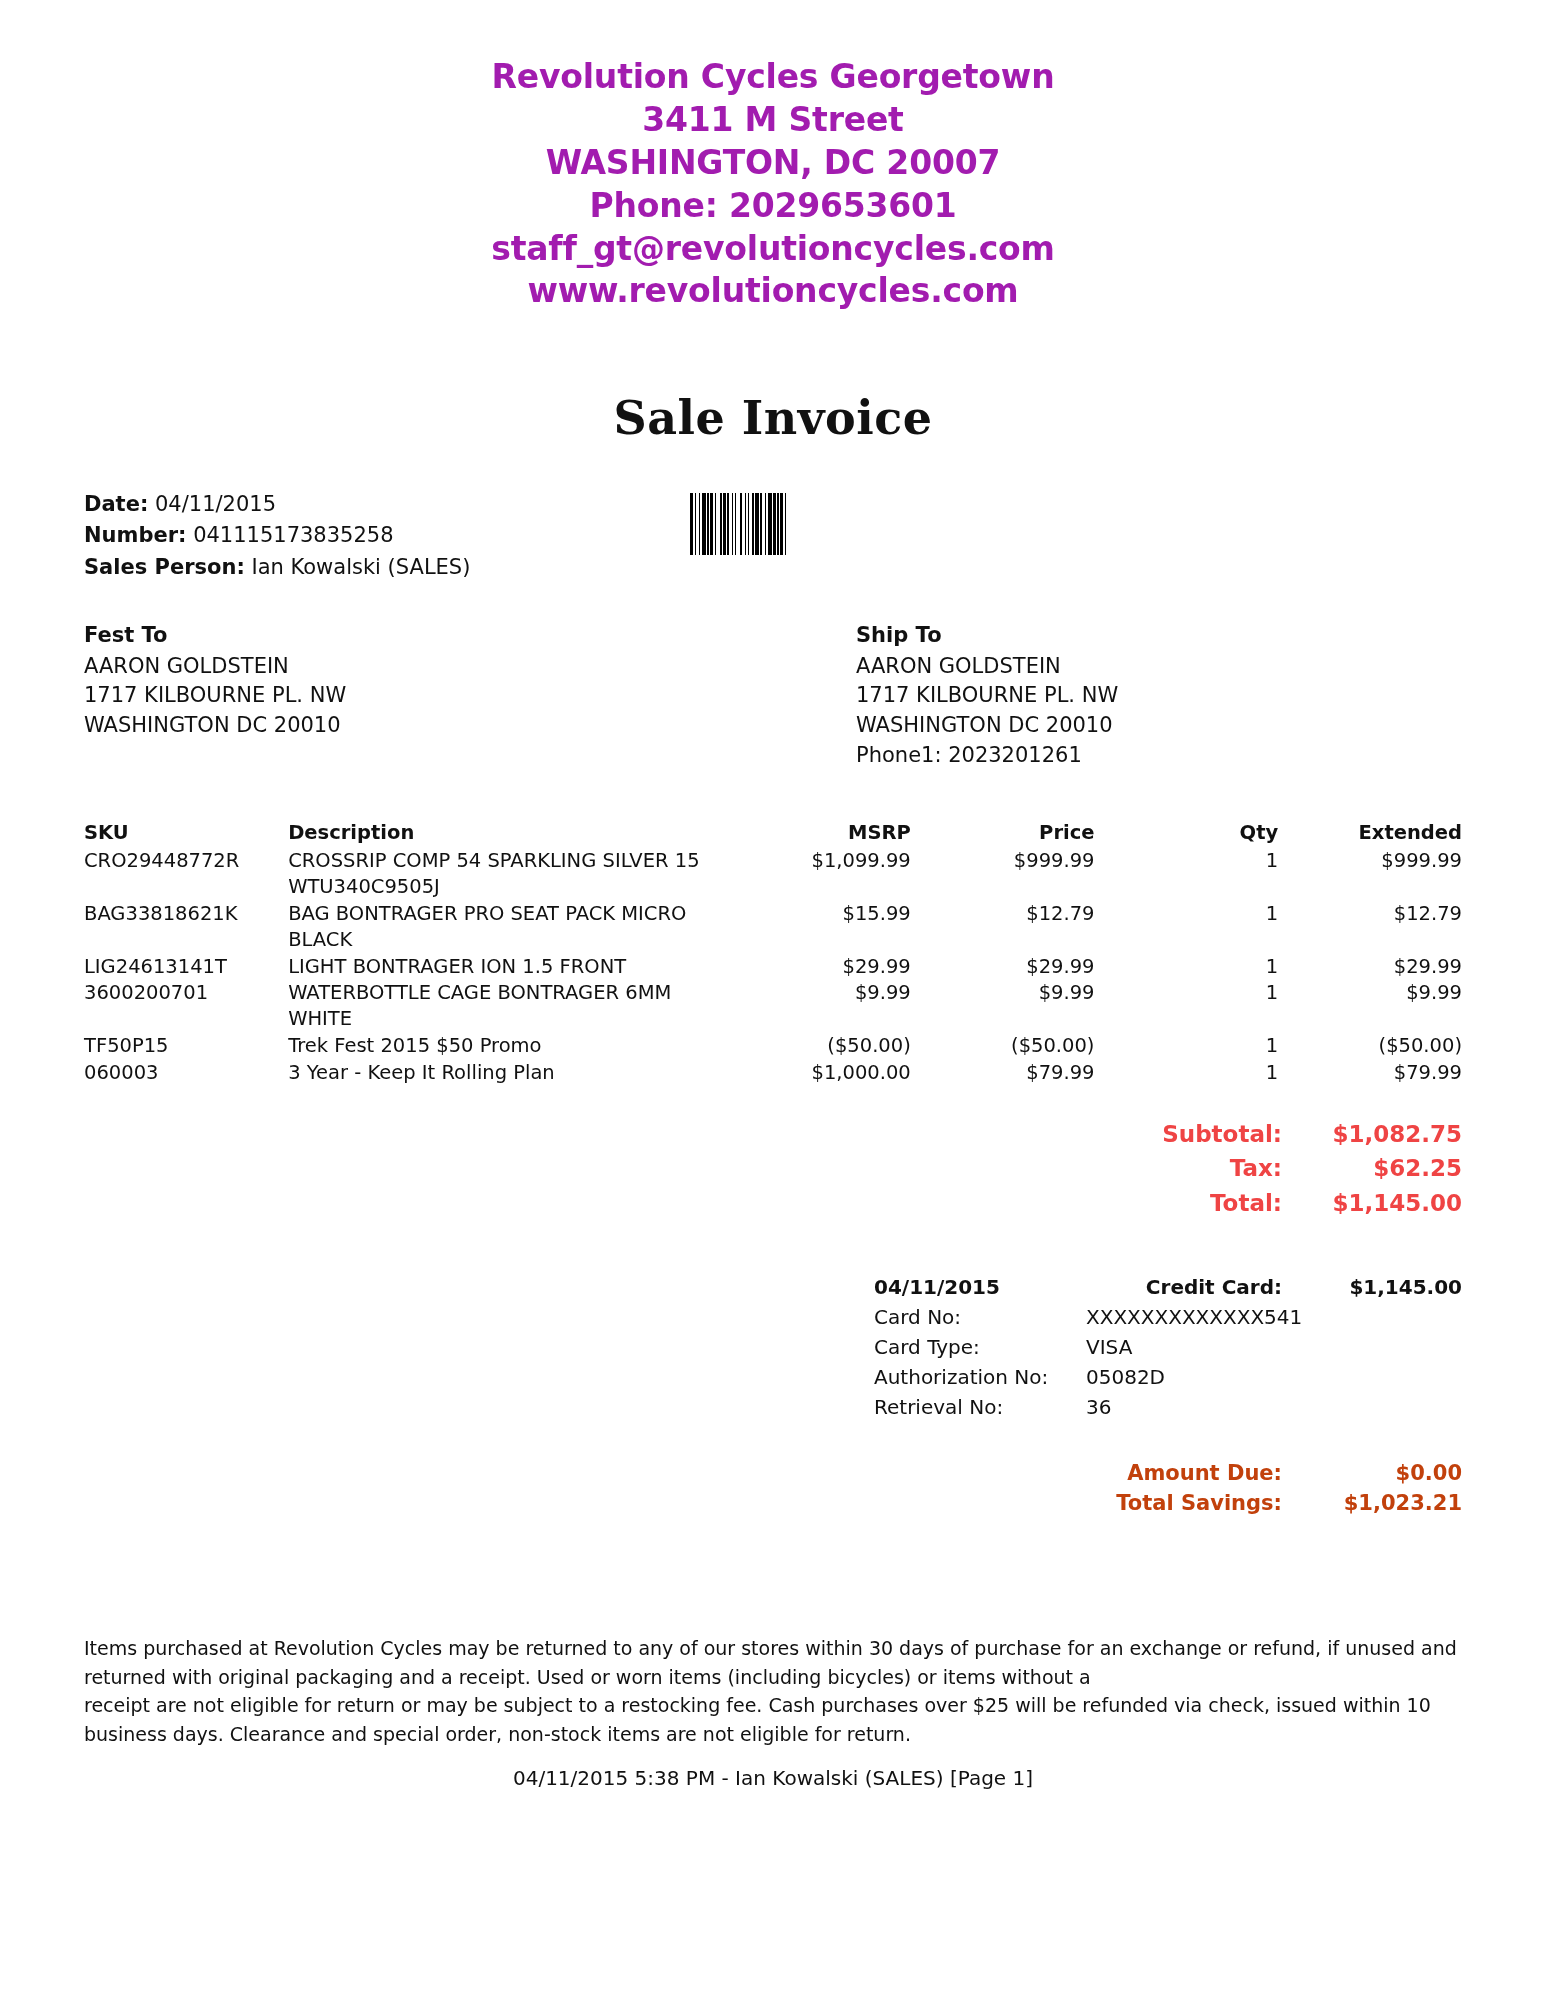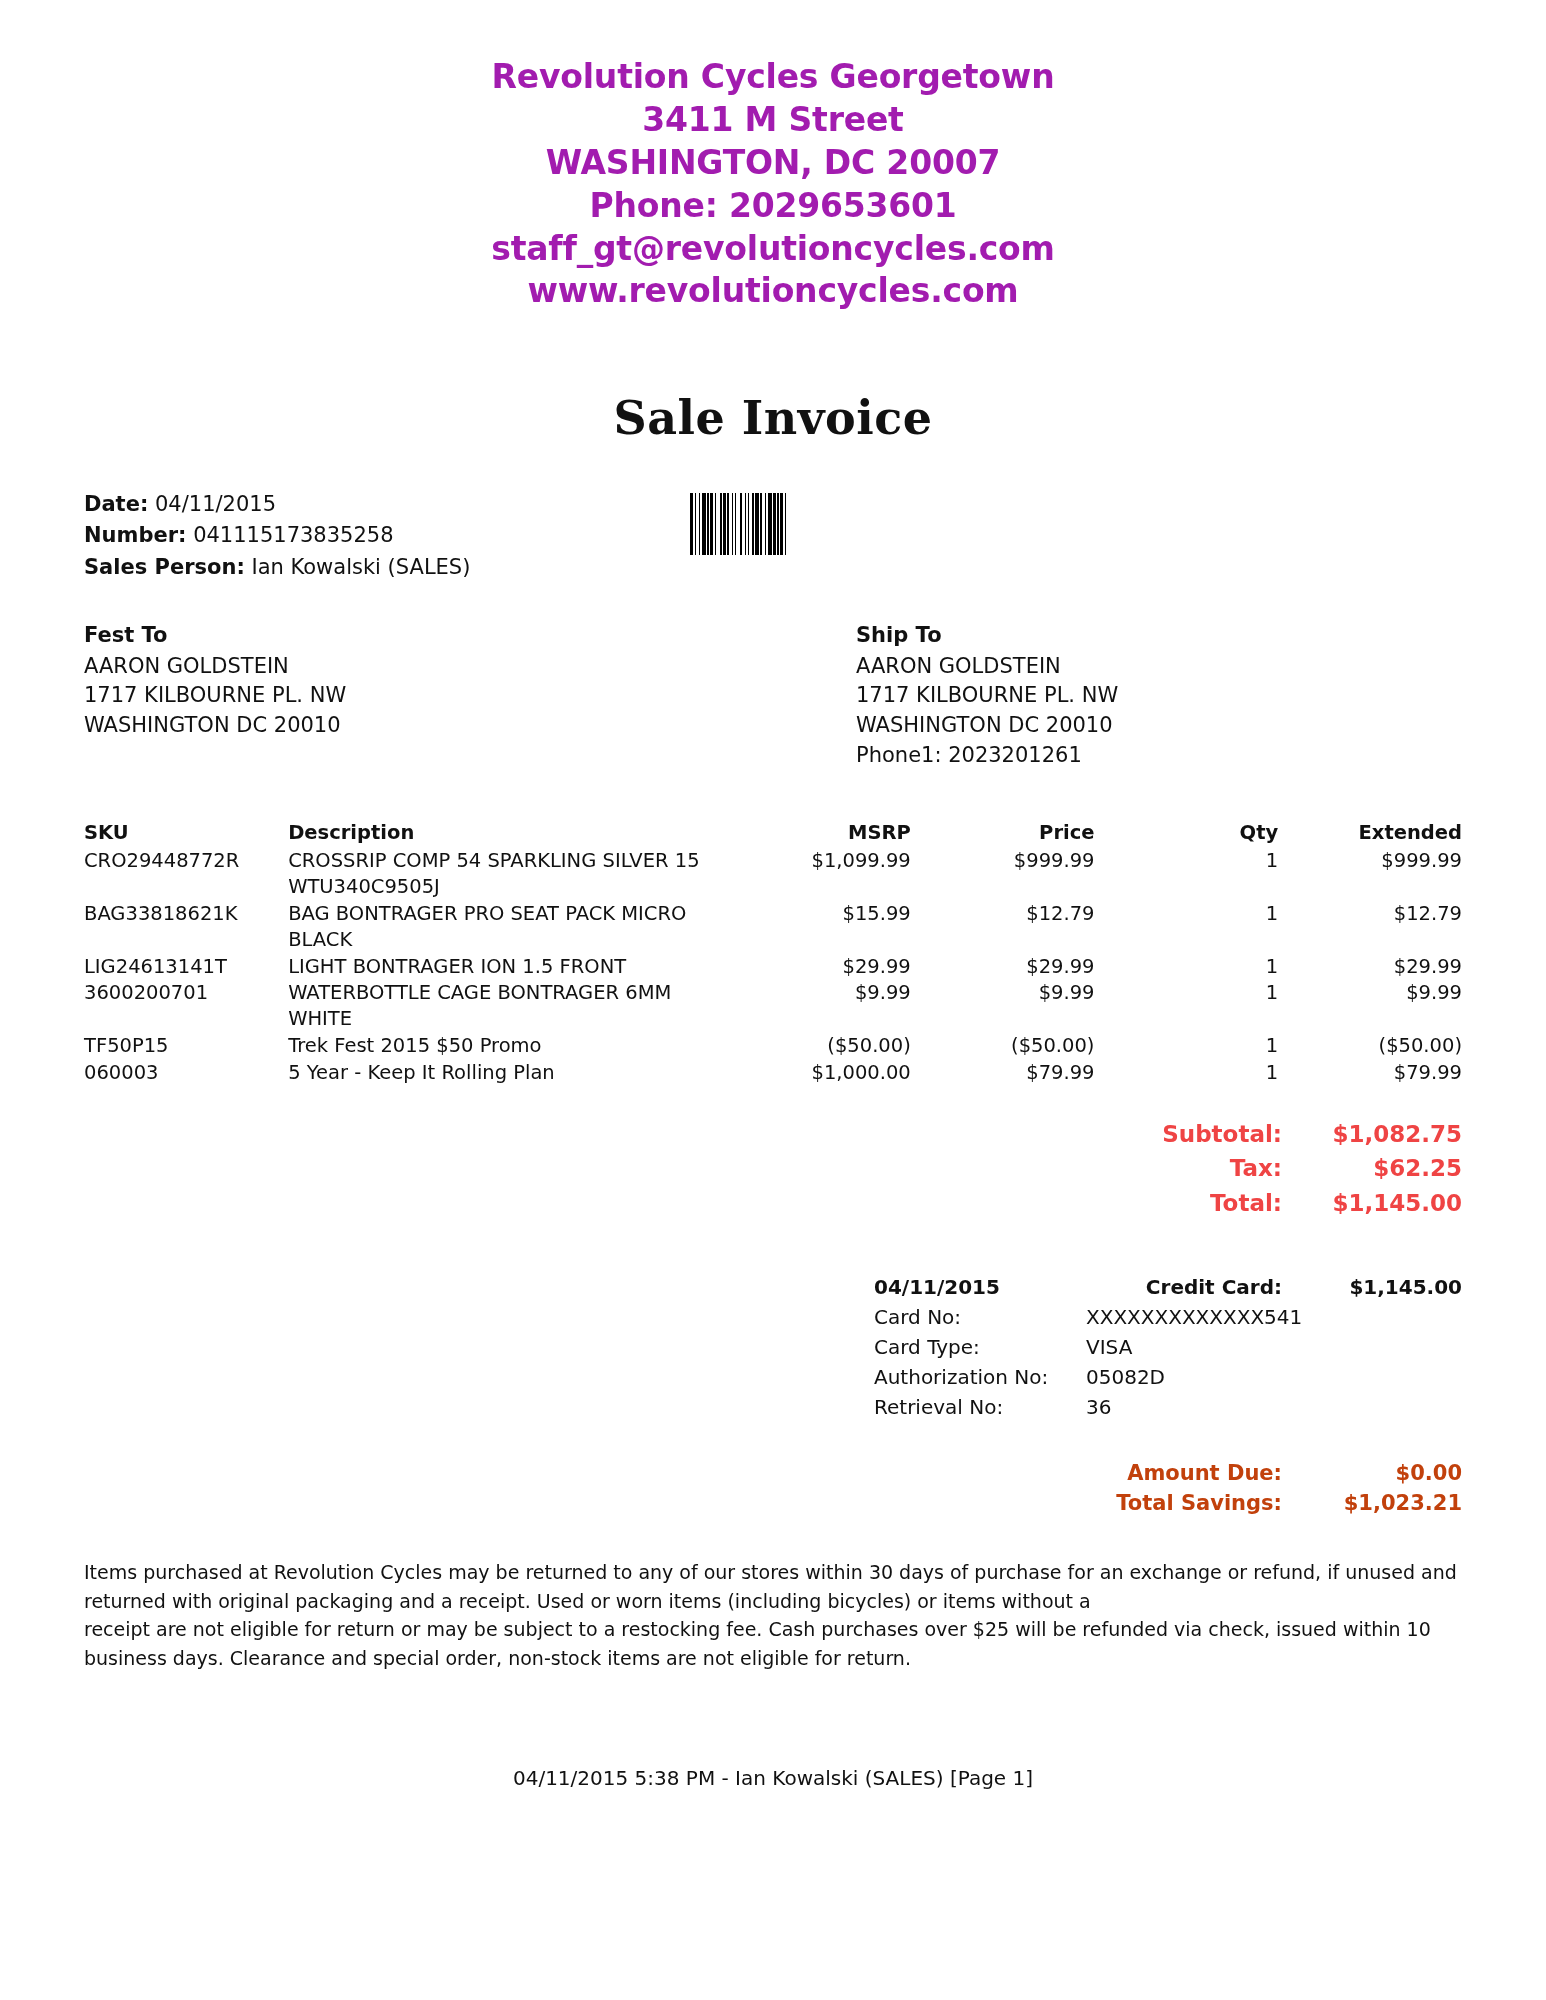--- a/index.html
+++ b/index.html
@@ -166,21 +166,21 @@
     justify-content: flex-end;
   }
   table.due-table { border-collapse: collapse; font-size: 21px; font-weight: bold; color: #c2410c; }
   table.due-table td { padding: 3px 0; }
   td.due-label { text-align: right; padding-right: 38px; }
   td.due-value { text-align: right; width: 180px; }
   .due-gap td { padding-top: 26px; }
 
   
   .policy {
-    margin-top: 40px;
+    margin-top: 116px;
     padding: 0 84px;
     font-size: 19px;
     line-height: 1.50;
     color: #111;
   }
   .policy p { margin: 0; }
 
   
   .footer {
     position: absolute;
@@ -339,21 +339,21 @@
           <tr>
             <td class="col-sku">TF50P15</td>
             <td class="col-desc"><span>Trek Fest 2015 $50 Promo</span></td>
             <td class="col-msrp">($50.00)</td>
             <td class="col-price">($50.00)</td>
             <td class="col-qty">1</td>
             <td class="col-ext">($50.00)</td>
           </tr>
           <tr>
             <td class="col-sku">060003</td>
-            <td class="col-desc"><span>5 Year - Keep It Rolling Plan</span></td>
+            <td class="col-desc"><span>3 Year - Keep It Rolling Plan</span></td>
             <td class="col-msrp">$1,000.00</td>
             <td class="col-price">$79.99</td>
             <td class="col-qty">1</td>
             <td class="col-ext">$79.99</td>
           </tr>
         </tbody>
     </table>
   </div>
 
   <div class="totals">

